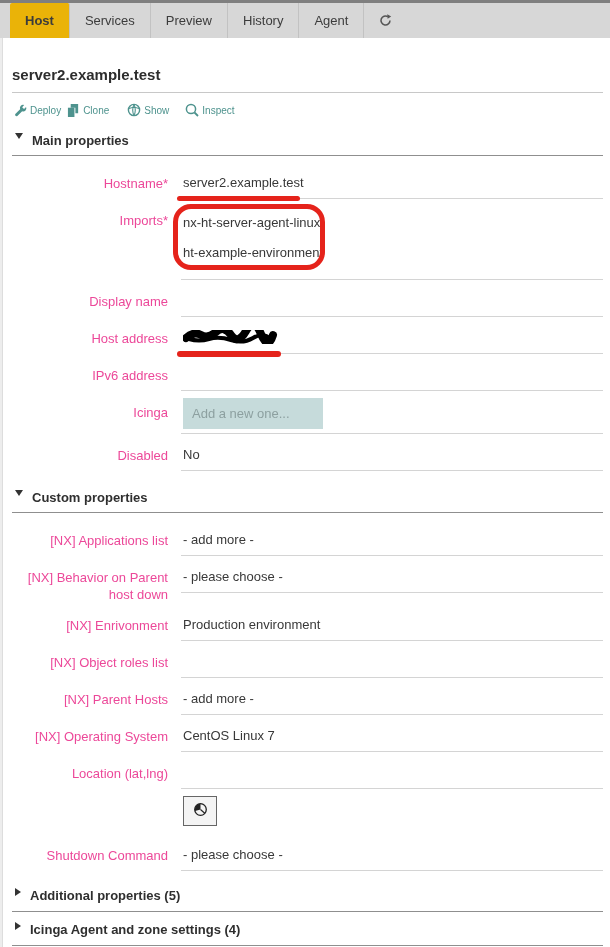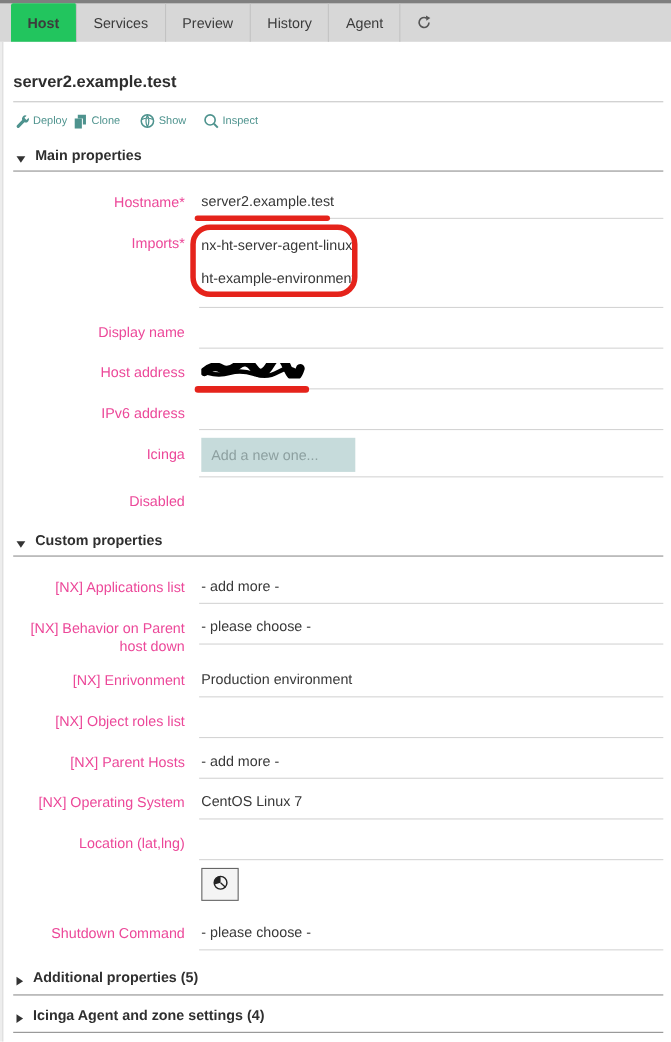--- a/index.html
+++ b/index.html
@@ -11,35 +11,35 @@
   
   .tabbar {
     display:flex; align-items:stretch; background:#d7d7d7;
     border-top:3px solid #7f7f7f; height:38px; position:relative; z-index:2;
   }
   .tab {
     padding:0 15px; display:flex; align-items:center; font-size:13px;
     color:#3c3c3c; border-right:1px solid #c2c2c2; cursor:pointer; white-space:nowrap;
   }
   .tab.first { margin-left:10px; border-left:1px solid #c2c2c2; }
-  .tab.active { background:#22c55e; border-radius:2px 2px 0 0; font-weight:bold; border-left:none; }
+  .tab.active { background:#eab308; border-radius:2px 2px 0 0; font-weight:bold; border-left:none; }
   .refresh { align-self:center; margin-left:14px; cursor:pointer; display:flex; }
   
   .leftstrip { position:absolute; left:0; top:38px; bottom:0; width:3px;
     background:#ededed; border-right:1px solid #dddddd; z-index:1; }
   
   .content { padding:20px 7px 0 12px; position:relative; z-index:0; }
   .pagetitle { font-size:15px; font-weight:bold; color:#2d2d2d; padding:8px 0 9px 0;
     border-bottom:1px solid #c8c8c8; }
   .actions { display:flex; align-items:center; padding:10px 0 4px 2px; font-size:10px; }
   .action { display:flex; align-items:center; gap:3px; color:#4e938e; cursor:pointer; }
   .action svg { display:block; }
   .mr6 { margin-right:6px; } .mr18 { margin-right:18px; } .mr16 { margin-right:16px; }
   
-  .sechead { display:flex; align-items:flex-end; gap:9px; font-size:13px; font-weight:bold;
+  .sechead { display:flex; align-items:flex-start; gap:9px; font-size:13px; font-weight:bold;
     color:#2f2f2f; padding:12px 0 7px 3px; border-bottom:1px solid #8f8f8f; cursor:pointer; }
   .tri-down { width:0; height:0; border-left:4px solid transparent;
     border-right:4px solid transparent; border-top:6px solid #333; }
   .tri-right { width:0; height:0; border-top:4px solid transparent;
     border-bottom:4px solid transparent; border-left:6px solid #333; }
   
   .rows { padding-top:13px; }
   .frow { display:flex; margin-bottom:7px; font-size:13px; }
   .lbl { width:156px; flex:none; text-align:right; color:#ec4899;
     padding-top:6px; line-height:17px; }
@@ -193,20 +193,25 @@
       <div class="lbl">Icinga</div>
       <div class="valwrap">
           <div class="val inputcell noline" style="border-bottom:1px solid #d4d4d4;">
         <input class="groups-input" placeholder="Add a new one..." style="">
       </div>
         </div>
     </div>
 
     <div class="frow">
       <div class="lbl">Disabled</div>
+      <div class="valwrap">
+          <div class="val">
+        <span>No</span>
+      </div>
+        </div>
     </div>
   </div>
 
   <div class="sechead" style="margin-top:6px;">
     <span class="tri-down"></span>
     <span>Custom properties</span>
   </div>
 
   <div class="rows">
 

